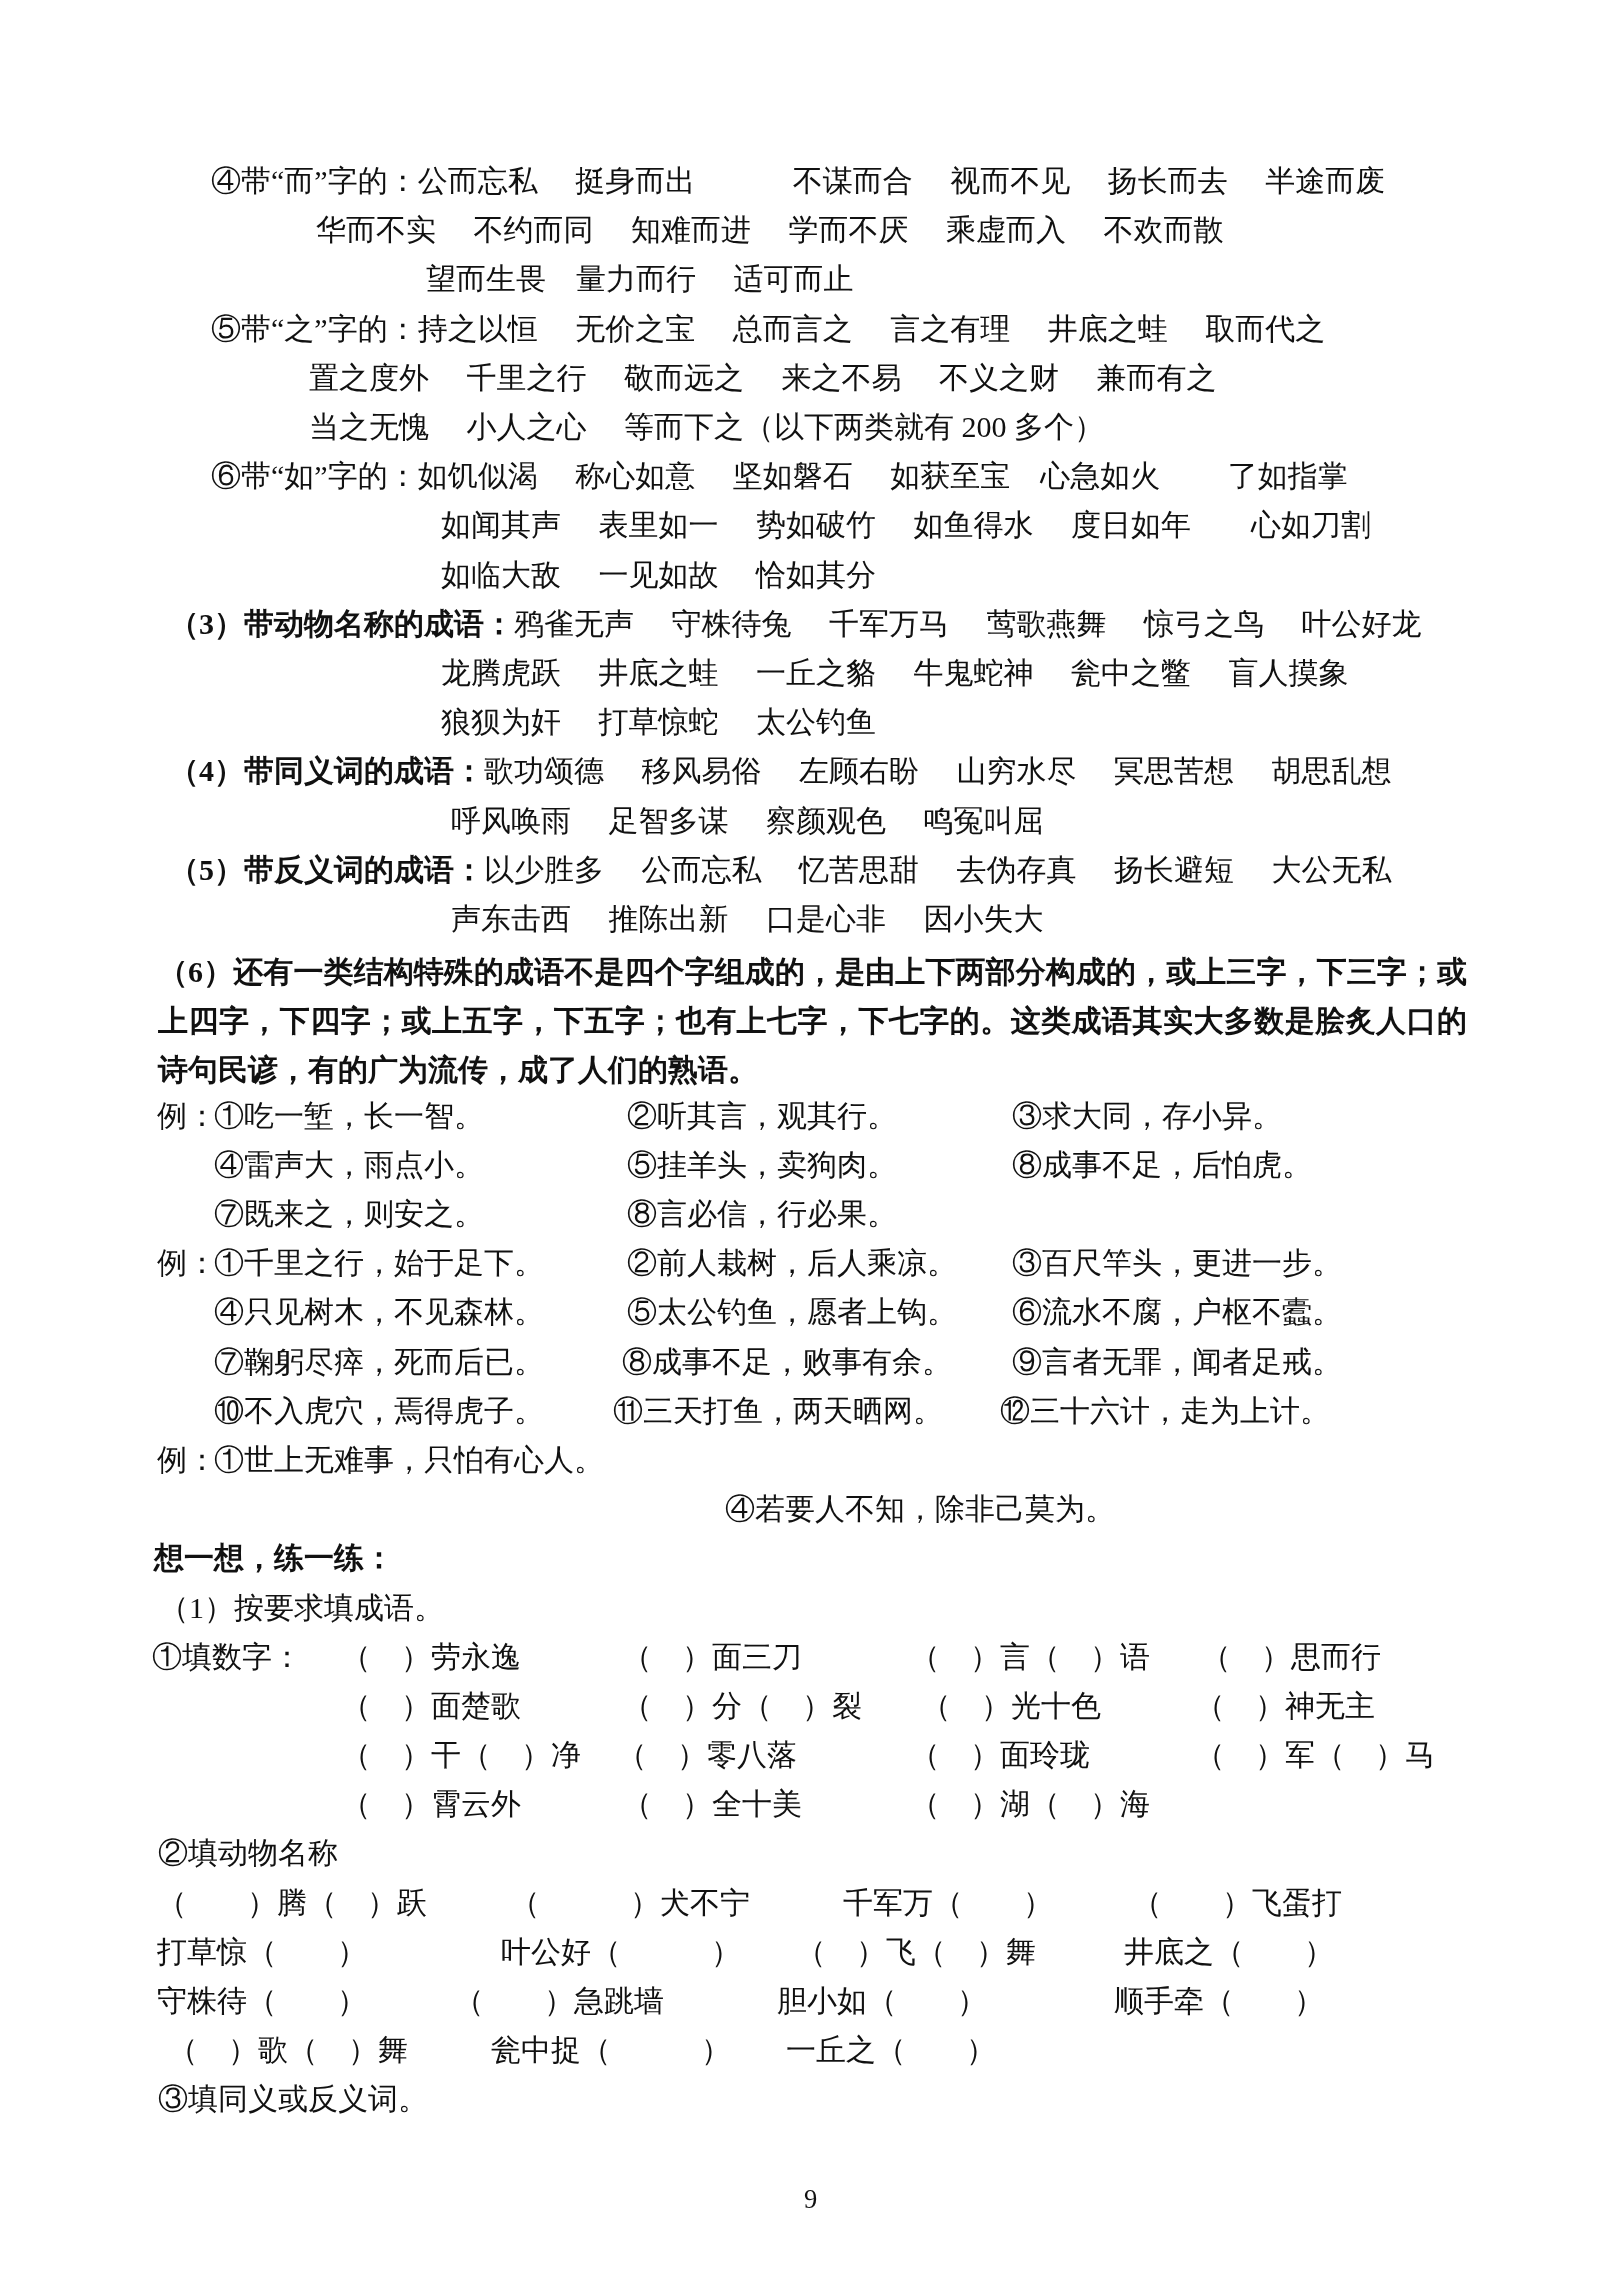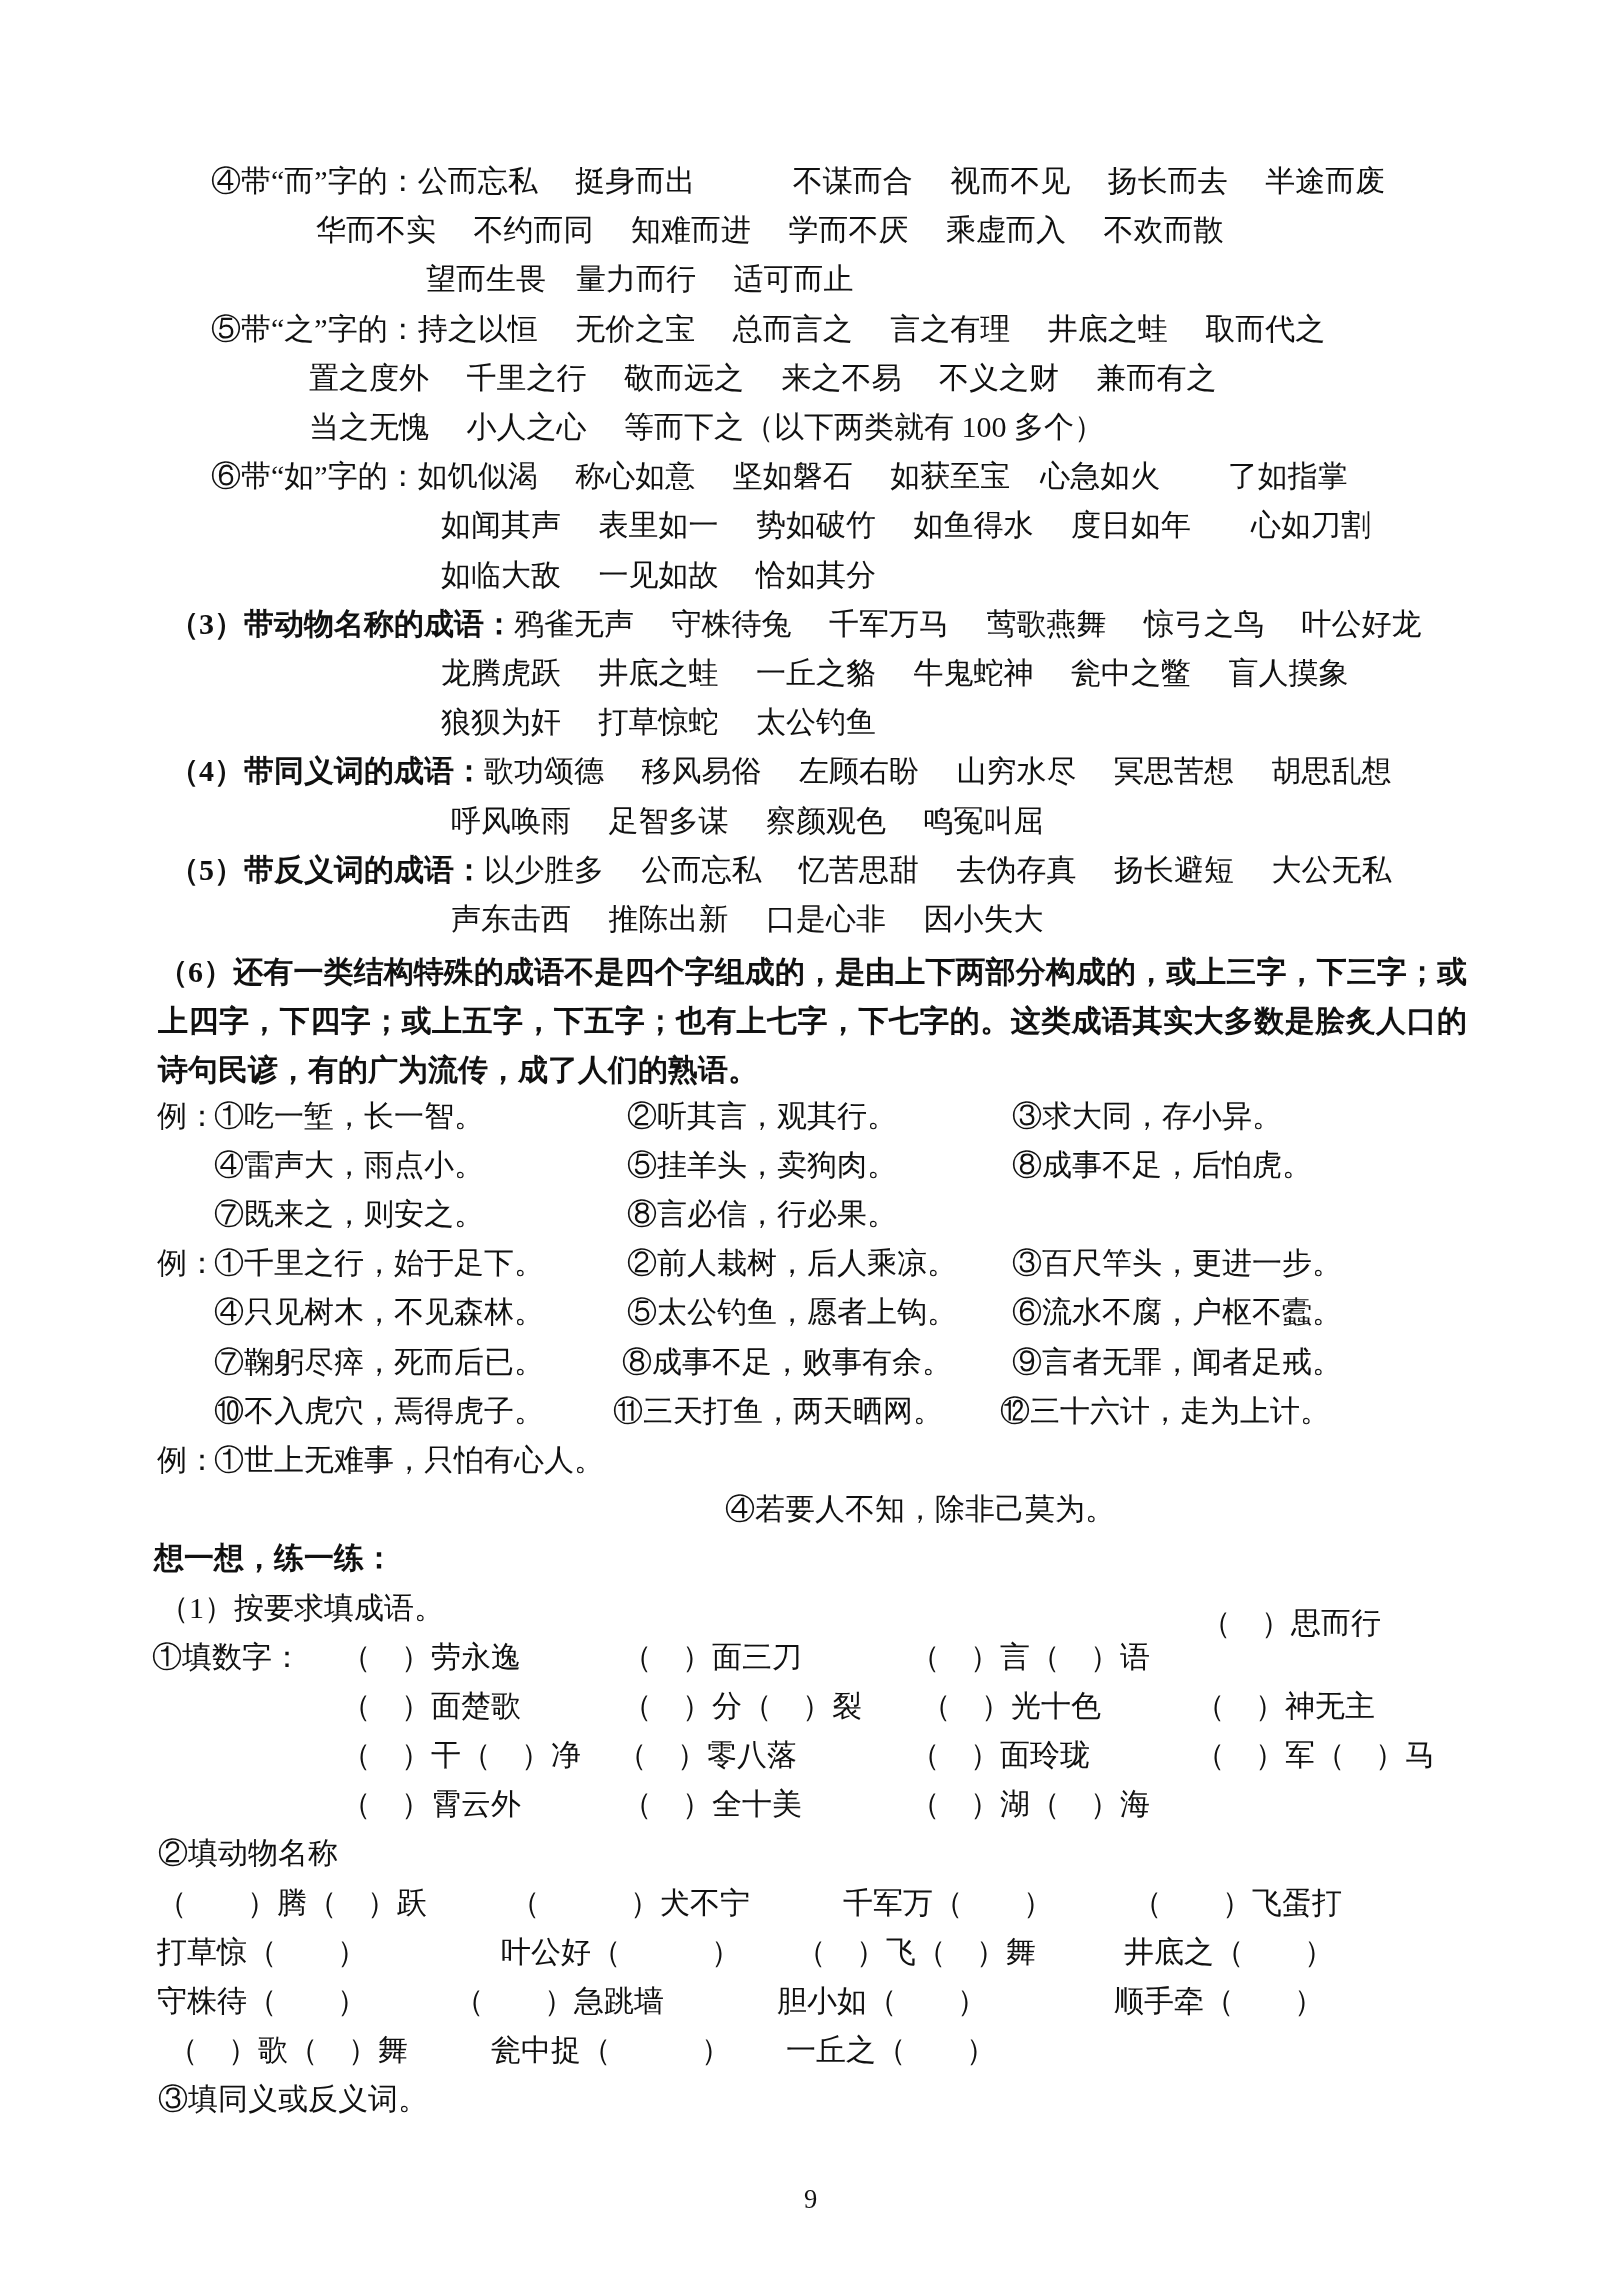--- a/index.html
+++ b/index.html
@@ -30,21 +30,21 @@
 <body>
 
 <div id="page">
 
   <div class="ln" style="top:161px;left:211px"><span>④带“而”字的：</span><span>公而忘私　 挺身而出　　 　不谋而合　 视而不见　 扬长而去　 半途而废</span></div>
   <div class="ln" style="top:210px;left:316px"><span>华而不实　 不约而同　 知难而进　 学而不厌　 乘虚而入　 不欢而散</span></div>
   <div class="ln" style="top:259px;left:426px"><span>望而生畏　量力而行　 适可而止</span></div>
 
   <div class="ln" style="top:309px;left:211px"><span>⑤带“之”字的：</span><span>持之以恒　 无价之宝　 总而言之　 言之有理　 井底之蛙　 取而代之</span></div>
   <div class="ln" style="top:358px;left:309px"><span>置之度外　 千里之行　 敬而远之　 来之不易　 不义之财　 兼而有之</span></div>
-  <div class="ln" style="top:407px;left:309px"><span>当之无愧　 小人之心　 等而下之（以下两类就有 100 多个）</span></div>
+  <div class="ln" style="top:407px;left:309px"><span>当之无愧　 小人之心　 等而下之（以下两类就有 200 多个）</span></div>
 
   <div class="ln" style="top:456px;left:211px"><span>⑥带“如”字的：</span><span>如饥似渴　 称心如意　 坚如磐石　 如获至宝　心急如火　　 了如指掌</span></div>
   <div class="ln" style="top:505px;left:441px"><span>如闻其声　 表里如一　 势如破竹　 如鱼得水　 度日如年　　心如刀割</span></div>
   <div class="ln" style="top:555px;left:441px"><span>如临大敌　 一见如故　 恰如其分</span></div>
 
   <div class="ln" style="top:604px;left:169px"><span class="b">（3）带动物名称的成语：</span><span>鸦雀无声　 守株待兔　 千军万马　 莺歌燕舞　 惊弓之鸟　 叶公好龙</span></div>
   <div class="ln" style="top:702px;left:441px"><span>狼狈为奸　 打草惊蛇　 太公钓鱼</span></div>
   <div class="ln" style="top:653px;left:441px"><span>龙腾虎跃　 井底之蛙　 一丘之貉　 牛鬼蛇神　 瓮中之鳖　 盲人摸象</span></div>
 
   <div class="ln" style="top:751px;left:169px"><span class="b">（4）带同义词的成语：</span><span>歌功颂德　 移风易俗　 左顾右盼　 山穷水尽　 冥思苦想　 胡思乱想</span></div>
@@ -83,21 +83,21 @@
   <div class="ln" style="top:1440px;left:214px">①世上无难事，只怕有心人。</div>
   <div class="ln" style="top:1489px;left:725px">④若要人不知，除非己莫为。</div>
 
   <div class="ln b" style="top:1538px;left:154px">想一想，练一练：</div>
   <div class="ln" style="top:1588px;left:159px">（1）按要求填成语。</div>
 
   <div class="ln" style="top:1637px;left:152px">①填数字：</div>
   <div class="ln" style="top:1637px;left:341px">（　）劳永逸</div>
   <div class="ln" style="top:1637px;left:622px">（　）面三刀</div>
   <div class="ln" style="top:1637px;left:910px">（　）言（　）语</div>
-  <div class="ln" style="top:1603px;left:1201px">（　）思而行</div>
+  <div class="ln" style="top:1637px;left:1201px">（　）思而行</div>
   <div class="ln" style="top:1686px;left:341px">（　）面楚歌</div>
   <div class="ln" style="top:1686px;left:622px">（　）分（　）裂</div>
   <div class="ln" style="top:1686px;left:921px">（　）光十色</div>
   <div class="ln" style="top:1686px;left:1195px">（　）神无主</div>
   <div class="ln" style="top:1735px;left:341px">（　）干（　）净</div>
   <div class="ln" style="top:1735px;left:617px">（　）零八落</div>
   <div class="ln" style="top:1735px;left:910px">（　）面玲珑</div>
   <div class="ln" style="top:1735px;left:1195px">（　）军（　）马</div>
   <div class="ln" style="top:1784px;left:341px">（　）霄云外</div>
   <div class="ln" style="top:1784px;left:622px">（　）全十美</div>

